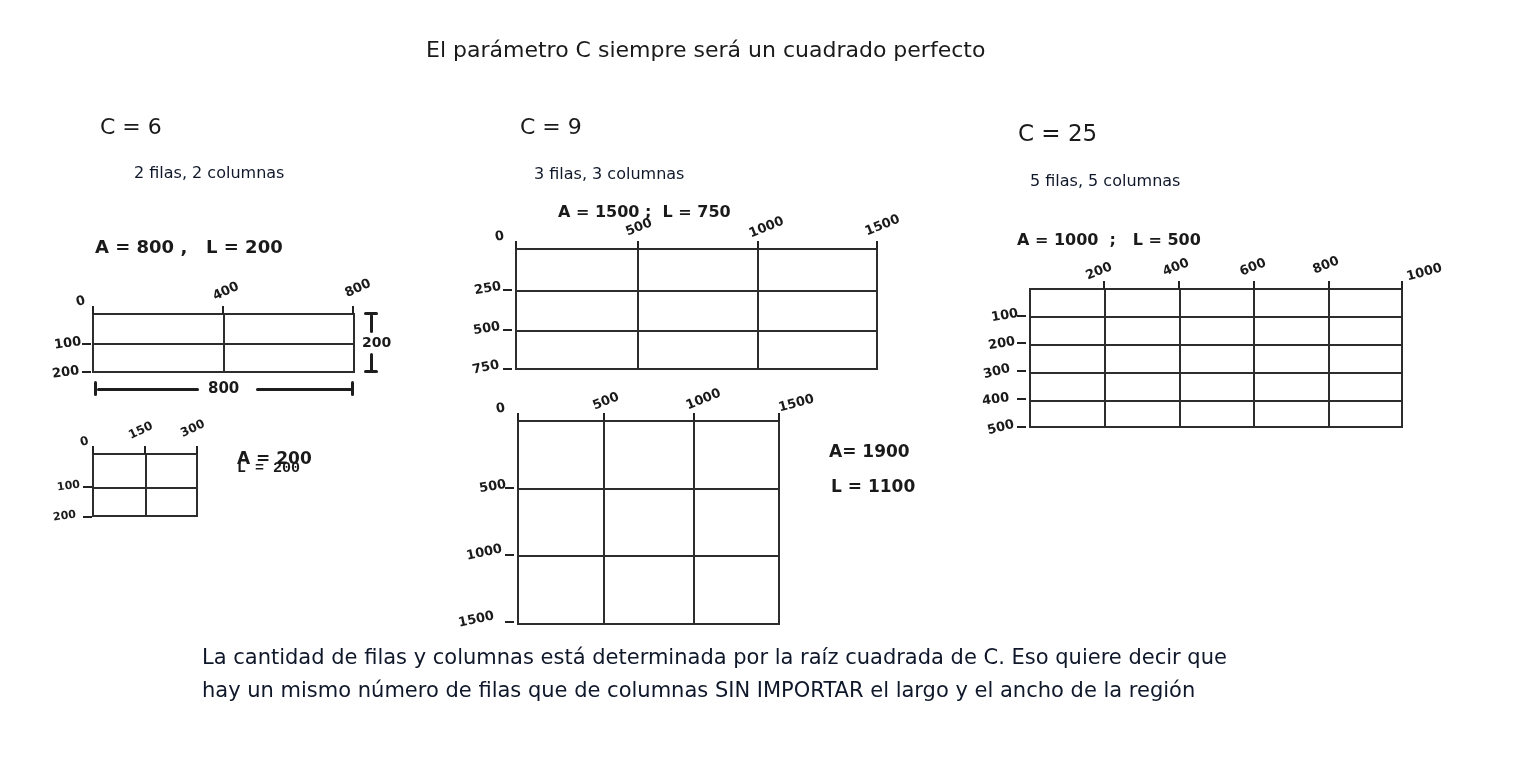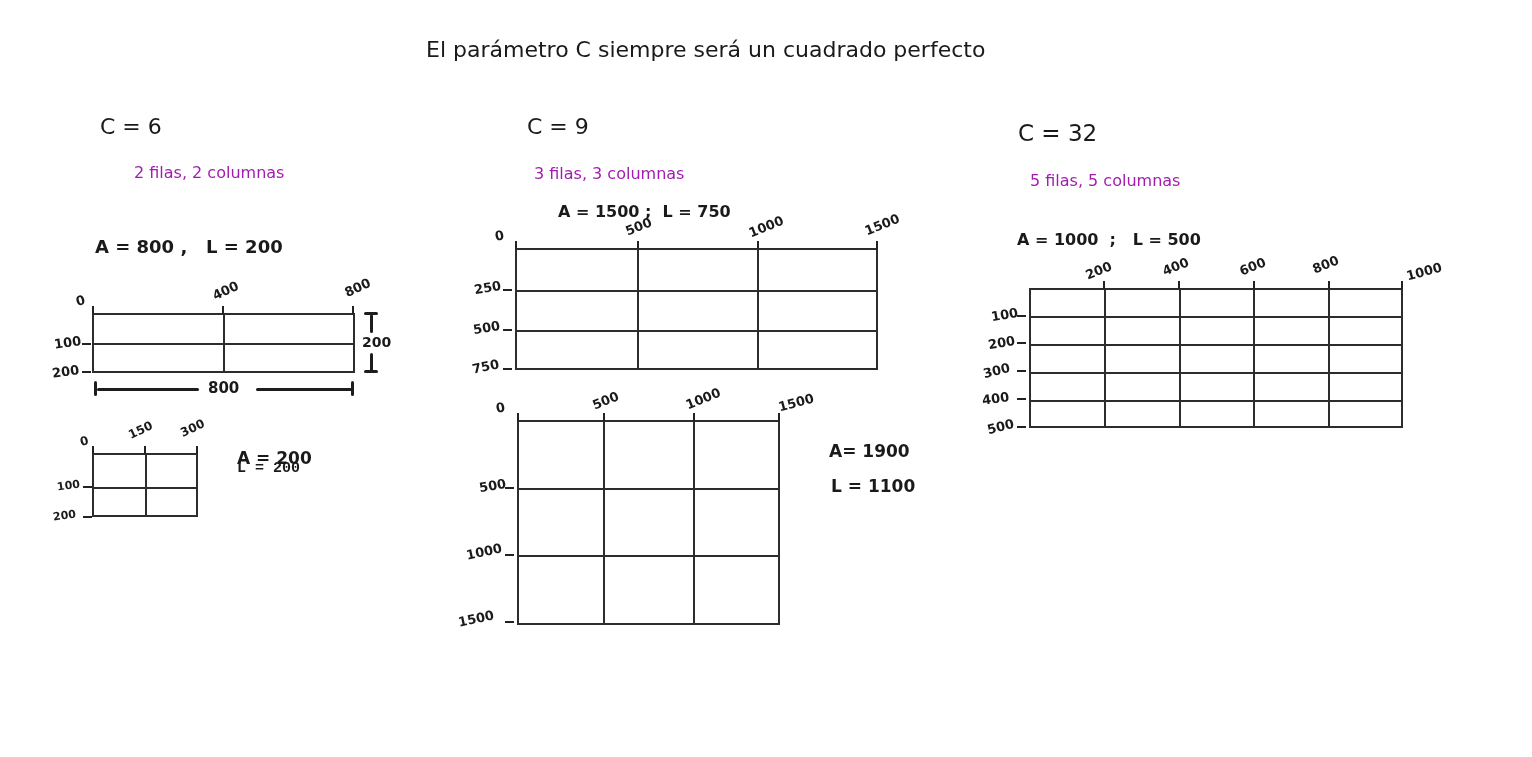--- a/index.html
+++ b/index.html
@@ -4,21 +4,21 @@
 <style>
   * { margin:0; padding:0; box-sizing:border-box; }
   body { background:#ffffff; font-family:"DejaVu Sans", sans-serif; }
   .canvas {
     position:relative; width:1532px; height:757px;
     background:#ffffff; overflow:hidden; color:#1a1a1a;
     font-family:"DejaVu Sans", sans-serif;
   }
   .hd   { position:absolute; color:#1a1a1a; white-space:nowrap; }
   .lbl  { position:absolute; color:#1a1a1a; white-space:nowrap; font-weight:bold; }
-  .txt  { position:absolute; color:#a21caf; white-space:nowrap; }
+  .txt  { position:absolute; color:#0f172a; white-space:nowrap; }
   .grid { position:absolute; border:2px solid #2d2d2d; }
   .gv   { position:absolute; top:0; bottom:0; width:2px; background:#2d2d2d; }
   .gh   { position:absolute; left:0; right:0; height:2px; background:#2d2d2d; }
   .tkv  { position:absolute; width:2px; height:8px; background:#222; }
   .tkh  { position:absolute; width:9px; height:2px; background:#222; }
   .seg-h { position:absolute; height:3px; background:#1d1d1d; border-radius:2px; }
   .seg-v { position:absolute; width:3px; background:#1d1d1d; border-radius:2px; }
 </style>
 </head>
 <body>
@@ -68,21 +68,21 @@
   <div class="lbl" style="left:80px;  top:434px; font-size:12px; transform:rotate(-15deg);">0</div>
   <div class="lbl" style="left:128px; top:423px; font-size:12px; transform:rotate(-25deg);">150</div>
   <div class="lbl" style="left:180px; top:421px; font-size:12px; transform:rotate(-25deg);">300</div>
   <div class="tkh" style="left:83px; top:486px;"></div>
   <div class="tkh" style="left:83px; top:516px;"></div>
   <div class="lbl" style="left:57px; top:479px; font-size:11px; transform:rotate(-8deg);">100</div>
   <div class="lbl" style="left:53px; top:509px; font-size:11px; transform:rotate(-8deg);">200</div>
   <div class="lbl" style="left:237px; top:448px; font-size:17px;">A = 200</div>
   <div class="lbl" style="left:237px; top:460px; font-size:15px;font-family:Liberation Mono, monospace;">L = 200</div>
 
-  <div class="hd" style="left:520px; top:114px; font-size:22px;margin-left:7px;">C = 9</div>
+  <div class="hd" style="left:520px; top:114px; font-size:22px;">C = 9</div>
   <div class="txt" style="left:534px; top:164px; font-size:16px;">3 filas, 3 columnas</div>
   <div class="lbl" style="left:558px; top:202px; font-size:16px;">A = 1500 ;&nbsp;&nbsp;L = 750</div>
 
   <div class="grid" style="left:515px; top:248px; width:363px; height:122px;">
     <div class="gv" style="left:120px;"></div>
     <div class="gv" style="left:240px;"></div>
     <div class="gh" style="top:40px;"></div>
     <div class="gh" style="top:80px;"></div>
   </div>
   <div class="tkv" style="left:515px; top:241px;"></div>
@@ -116,21 +116,21 @@
   <div class="lbl" style="left:778px; top:395px; font-size:13px; transform:rotate(-15deg);">1500</div>
   <div class="tkh" style="left:505px; top:487px;"></div>
   <div class="tkh" style="left:505px; top:554px;"></div>
   <div class="tkh" style="left:505px; top:621px;"></div>
   <div class="lbl" style="left:479px; top:478px; font-size:13px; transform:rotate(-10deg);">500</div>
   <div class="lbl" style="left:466px; top:544px; font-size:13px; transform:rotate(-12deg);">1000</div>
   <div class="lbl" style="left:458px; top:611px; font-size:13px; transform:rotate(-12deg);">1500</div>
   <div class="lbl" style="left:829px; top:441px; font-size:17px;">A= 1900</div>
   <div class="lbl" style="left:831px; top:476px; font-size:17px;">L = 1100</div>
 
-  <div class="hd" style="left:1018px; top:120px; font-size:23px;">C = 32</div>
+  <div class="hd" style="left:1018px; top:120px; font-size:23px;">C = 25</div>
   <div class="txt" style="left:1030px; top:171px; font-size:16px;">5 filas, 5 columnas</div>
   <div class="lbl" style="left:1017px; top:230px; font-size:16px;">A = 1000&nbsp;&nbsp;;&nbsp;&nbsp;&nbsp;L = 500</div>
 
   <div class="grid" style="left:1029px; top:288px; width:374px; height:140px;">
     <div class="gv" style="left:73px;"></div>
     <div class="gv" style="left:148px;"></div>
     <div class="gv" style="left:222px;"></div>
     <div class="gv" style="left:297px;"></div>
     <div class="gh" style="top:26px;"></div>
     <div class="gh" style="top:54px;"></div>
@@ -151,14 +151,16 @@
   <div class="tkh" style="left:1017px; top:342px;"></div>
   <div class="tkh" style="left:1017px; top:370px;"></div>
   <div class="tkh" style="left:1017px; top:398px;"></div>
   <div class="tkh" style="left:1017px; top:426px;"></div>
   <div class="lbl" style="left:991px; top:307px; font-size:13px; transform:rotate(-10deg);">100</div>
   <div class="lbl" style="left:988px; top:335px; font-size:13px; transform:rotate(-10deg);">200</div>
   <div class="lbl" style="left:983px; top:363px; font-size:13px; transform:rotate(-14deg);">300</div>
   <div class="lbl" style="left:982px; top:391px; font-size:13px; transform:rotate(-8deg);">400</div>
   <div class="lbl" style="left:987px; top:419px; font-size:13px; transform:rotate(-14deg);">500</div>
 
+  <div class="txt" style="left:202px; top:645px; font-size:21px;">La cantidad de filas y columnas está determinada por la raíz cuadrada de C. Eso quiere decir que</div>
+  <div class="txt" style="left:202px; top:678px; font-size:21px;">hay un mismo número de filas que de columnas SIN IMPORTAR el largo y el ancho de la región</div>
 
 </div>
 
 </body></html>

